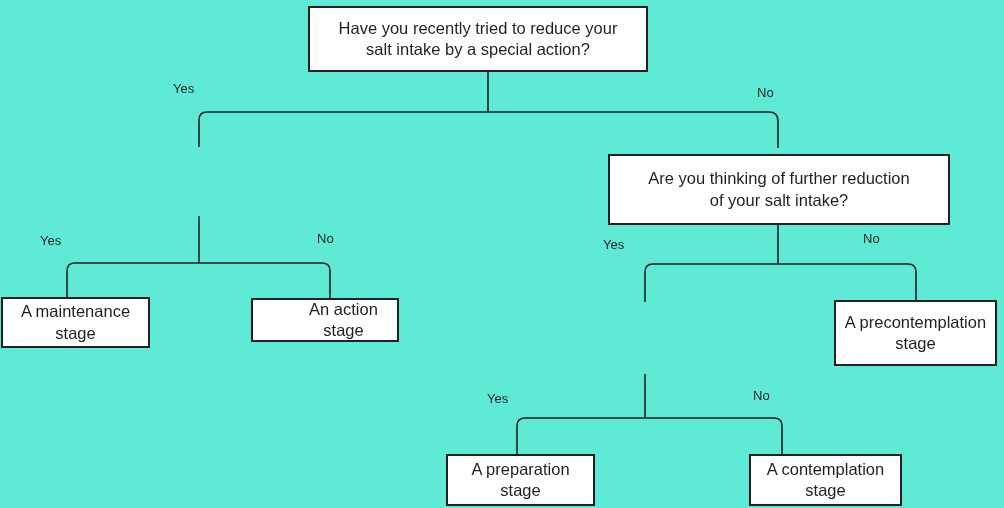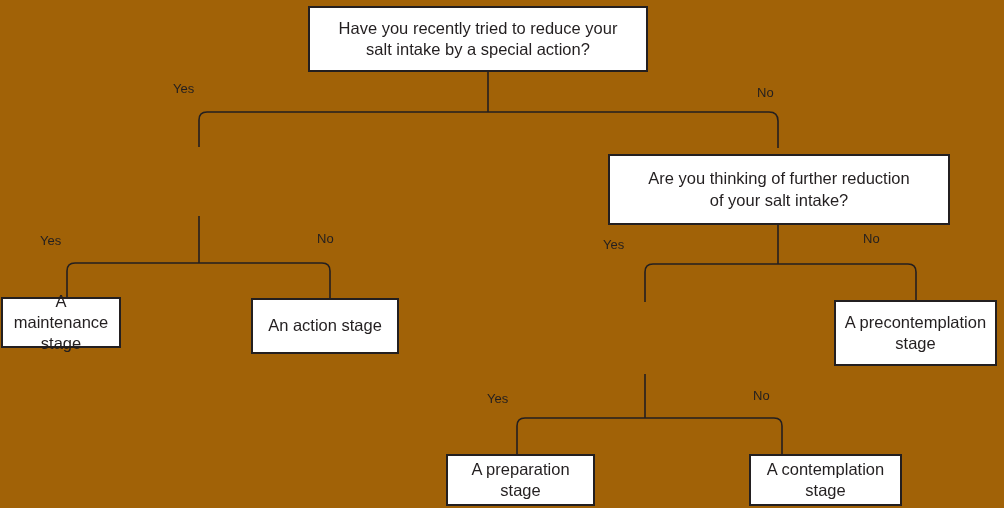--- a/index.html
+++ b/index.html
@@ -5,21 +5,21 @@
   html, body {
     margin: 0;
     padding: 0;
     background: #ffffff;
     font-family: "Liberation Sans", sans-serif;
   }
   #stage {
     position: relative;
     width: 1004px;
     height: 508px;
-    background: #a16207;
+    background: #5eead4;
     overflow: hidden;
     color: #231f20;
   }
   #connectors {
     position: absolute;
     left: 0;
     top: 0;
     width: 1004px;
     height: 508px;
     pointer-events: none;
@@ -44,22 +44,22 @@
     font-size: 13px;
     line-height: 1;
     color: #231f20;
     white-space: nowrap;
   }
   
   #node-root             { left: 308px; top: 6px;   width: 340px; height: 66px; }
   #node-six-months       { left: 28px;  top: 147px; width: 355px; height: 69px; }
   #node-further          { left: 608px; top: 148px; width: 342px; height: 71px; margin-top: 6px; }
   #node-past-month       { left: 463px; top: 302px; width: 363px; height: 72px; }
-  #node-maintenance      { left: 1px;   top: 297px; width: 120px; height: 51px; }
-  #node-action           { left: 251px; top: 298px; width: 148px; height: 56px; }
+  #node-maintenance      { left: 1px;   top: 297px; width: 149px; height: 51px; }
+  #node-action           { left: 251px; top: 298px; width: 148px; height: 44px; padding-left: 41px; }
   #node-precontemplation { left: 834px; top: 300px; width: 163px; height: 66px; }
   #node-preparation      { left: 446px; top: 454px; width: 149px; height: 52px; }
   #node-contemplation    { left: 705px; top: 454px; width: 153px; height: 52px; margin-left: 44px; }
   
   #label-root-yes    { left: 173px; top: 82px;  }
   #label-root-no     { left: 757px; top: 86px;  }
   #label-six-yes     { left: 40px;  top: 234px; }
   #label-six-no      { left: 317px; top: 232px; }
   #label-further-yes { left: 603px; top: 238px; }
   #label-further-no  { left: 863px; top: 232px; }

